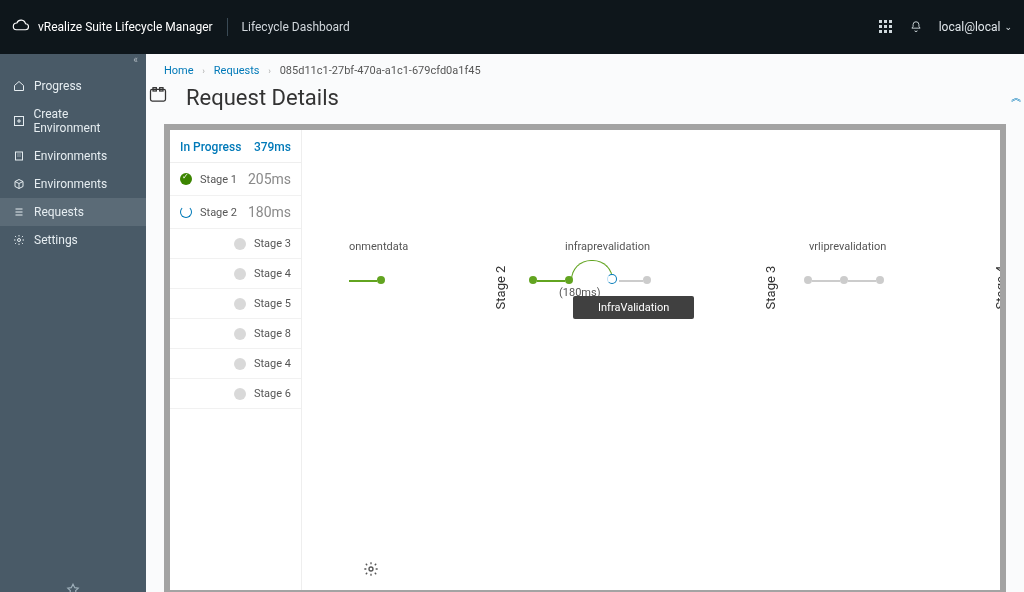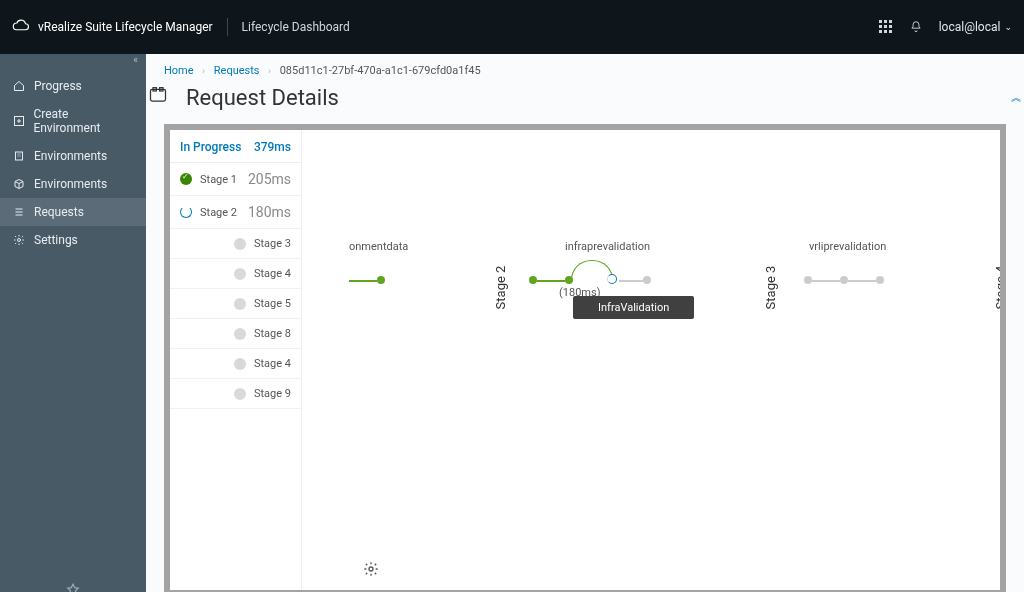--- a/index.html
+++ b/index.html
@@ -214,21 +214,21 @@
         <div class="stage-row">
             <span class="dot"></span>
             <span>Stage 8</span>
           </div>
         <div class="stage-row">
             <span class="dot"></span>
             <span>Stage 4</span>
           </div>
         <div class="stage-row">
             <span class="dot"></span>
-            <span>Stage 9</span>
+            <span>Stage 6</span>
           </div>
       </div>
 
       <div class="flow-area">
         <div class="flow-track">
 
           <div class="node-title" style="left:0px; top:-100px;">onmentdata</div>
           <div class="mini-line green" style="left:0px; top:-60px; width:28px;"></div>
           <div class="mini-dot green" style="left:28px; top:-64px;"></div>
 

